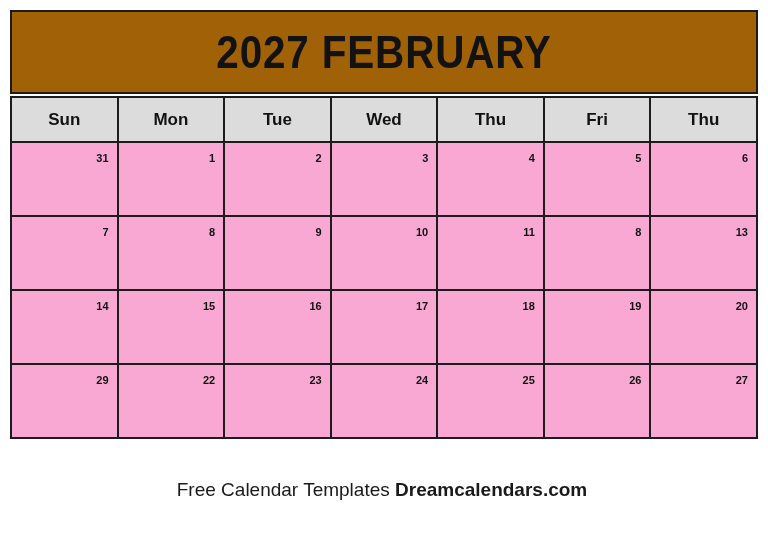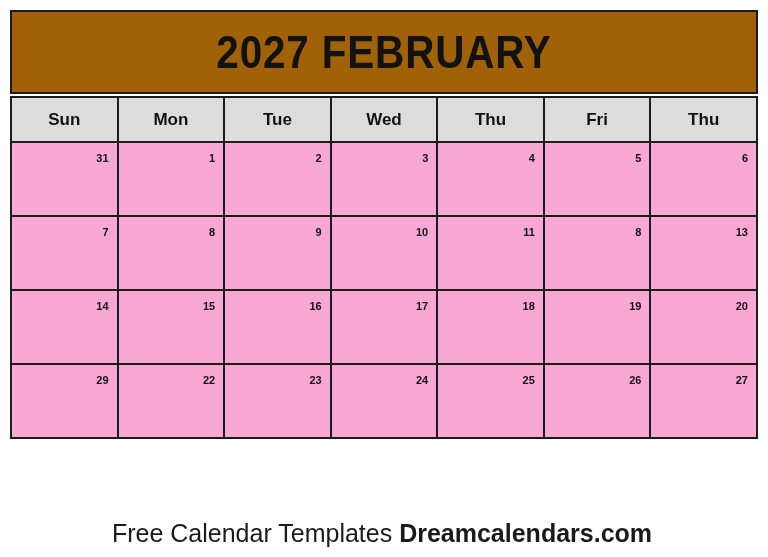--- a/index.html
+++ b/index.html
@@ -65,24 +65,24 @@
     padding: 5px 8px 0 0;
   }
   .day-number {
     font-size: 11px;
     font-weight: bold;
     line-height: 1.1;
   }
   .footer {
     position: absolute;
     left: 0;
-    top: 519px;
+    top: 479px;
     width: 764px;
     text-align: center;
-    font-size: 25px;
+    font-size: 19px;
     color: #1a1a1a;
     white-space: nowrap;
   }
   .footer .brand {
     font-weight: bold;
   }
 </style>
 </head>
 <body>
 

